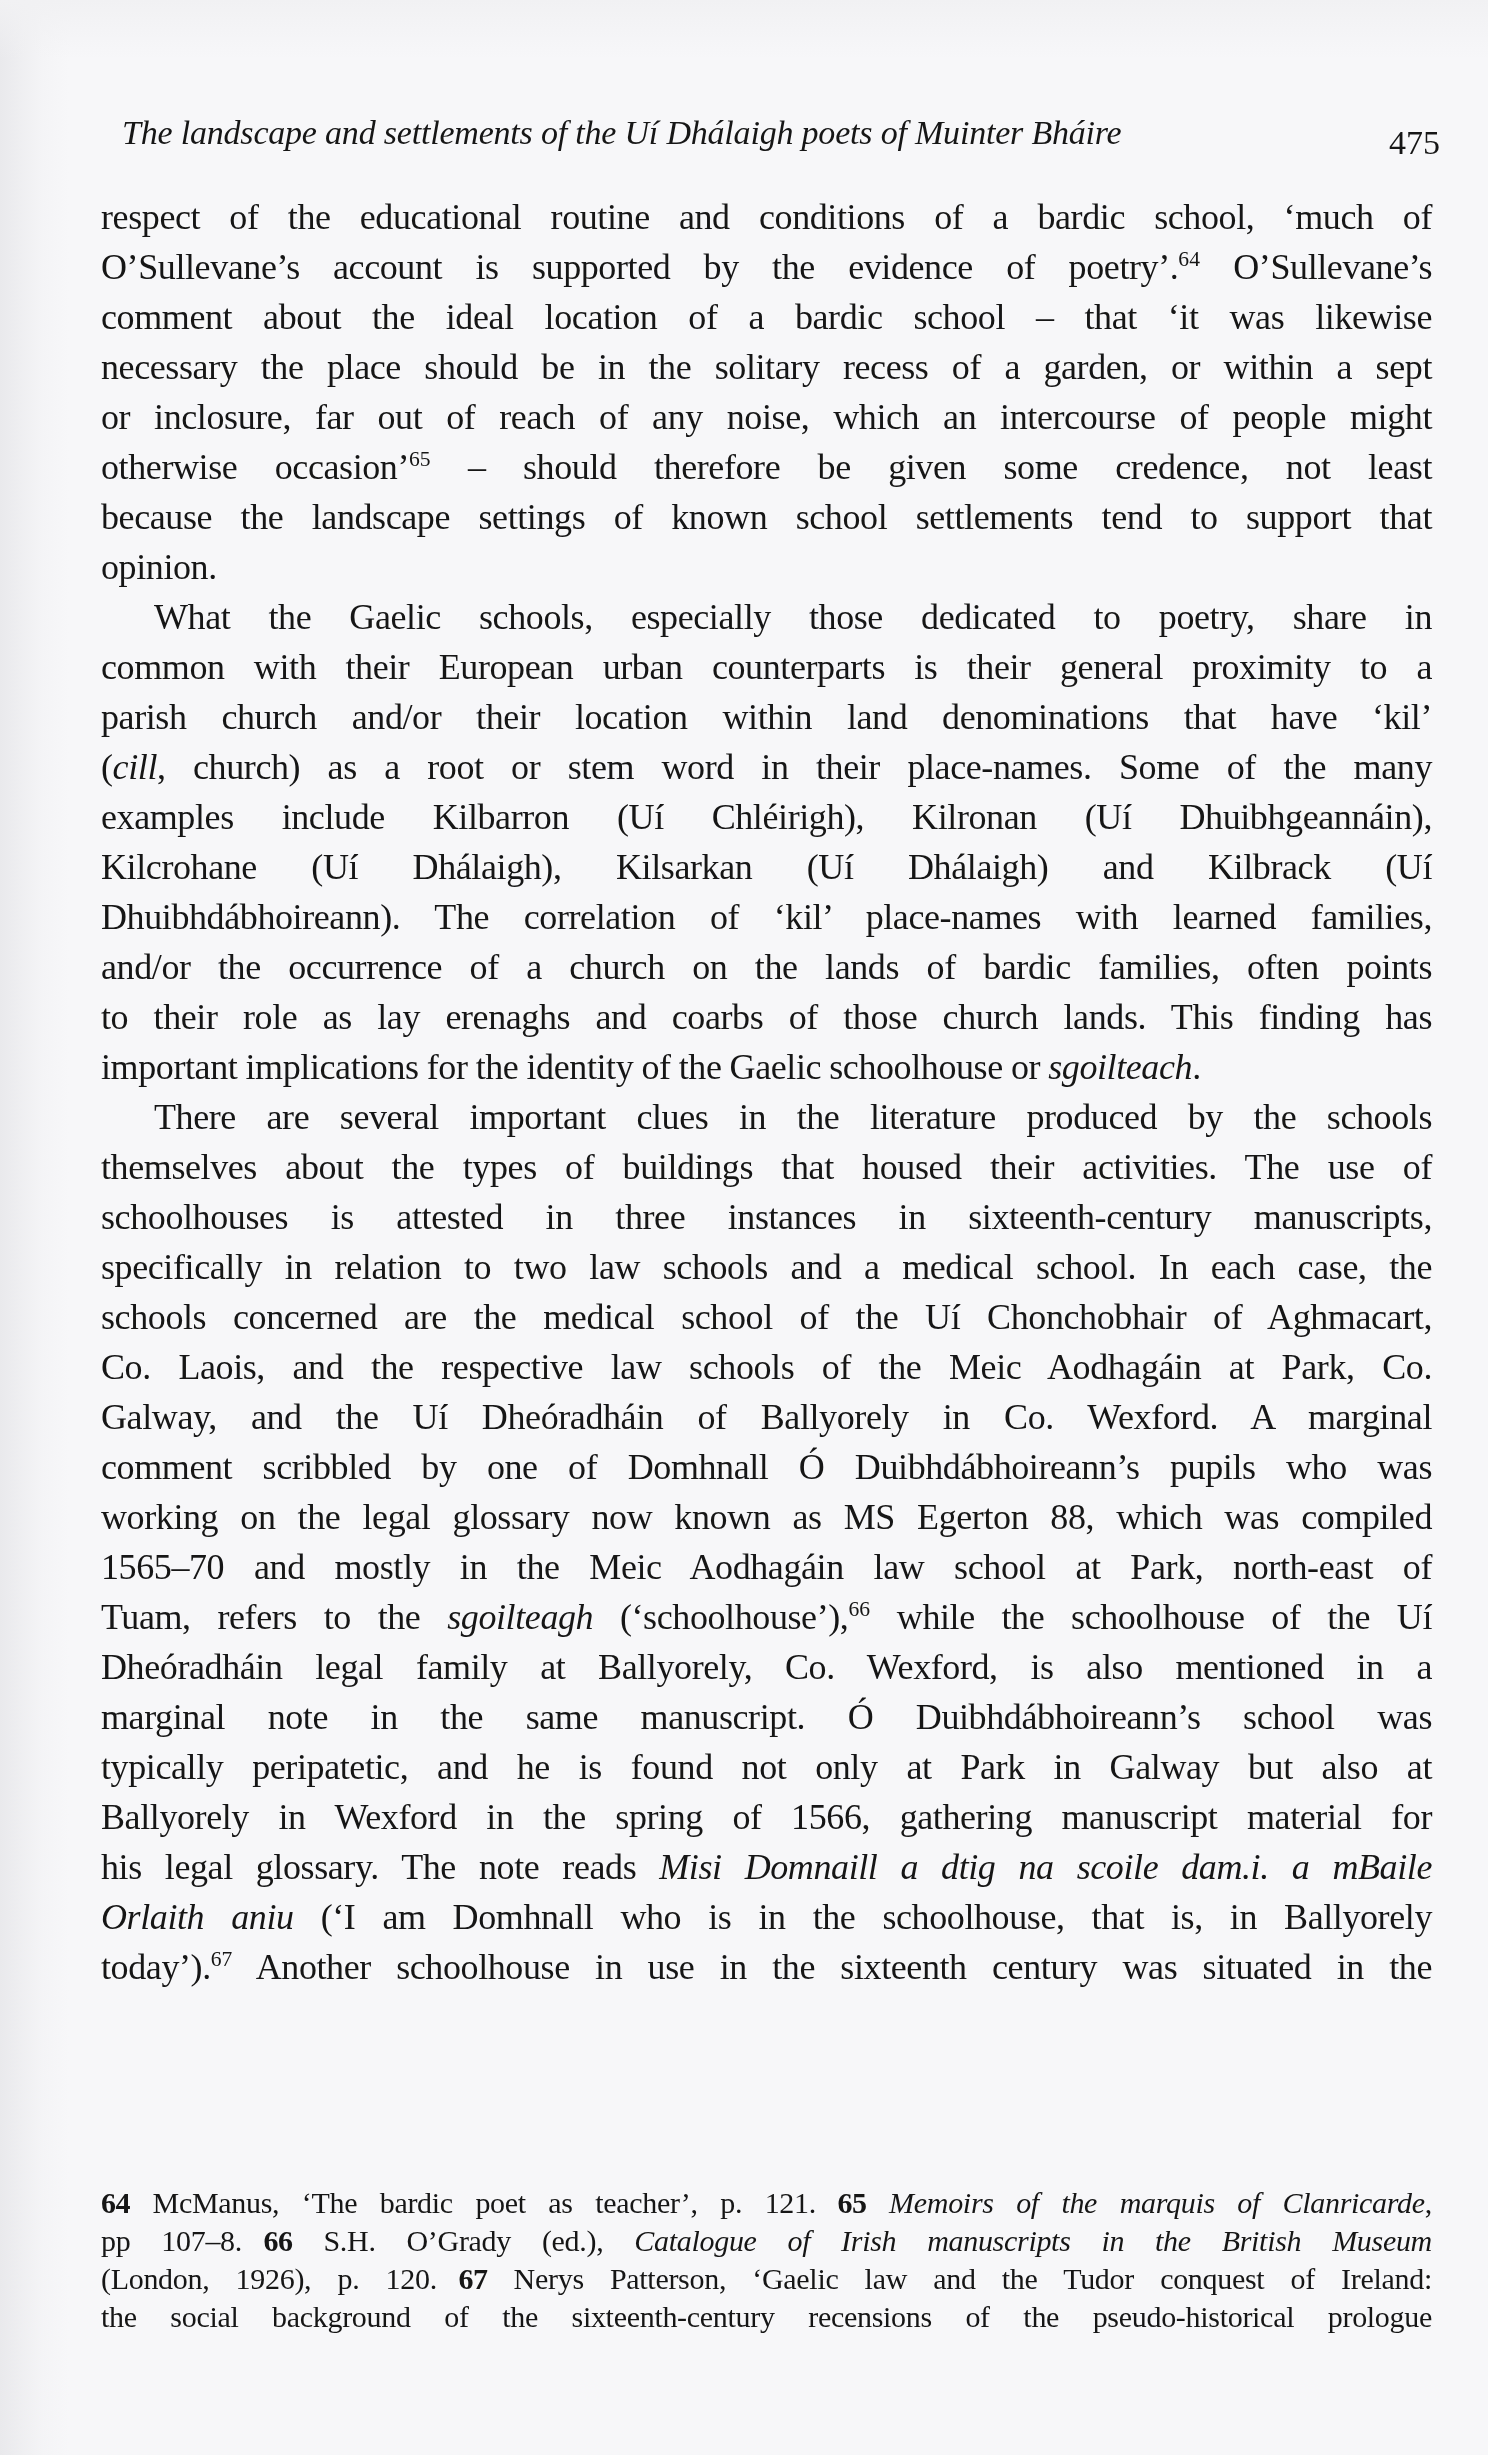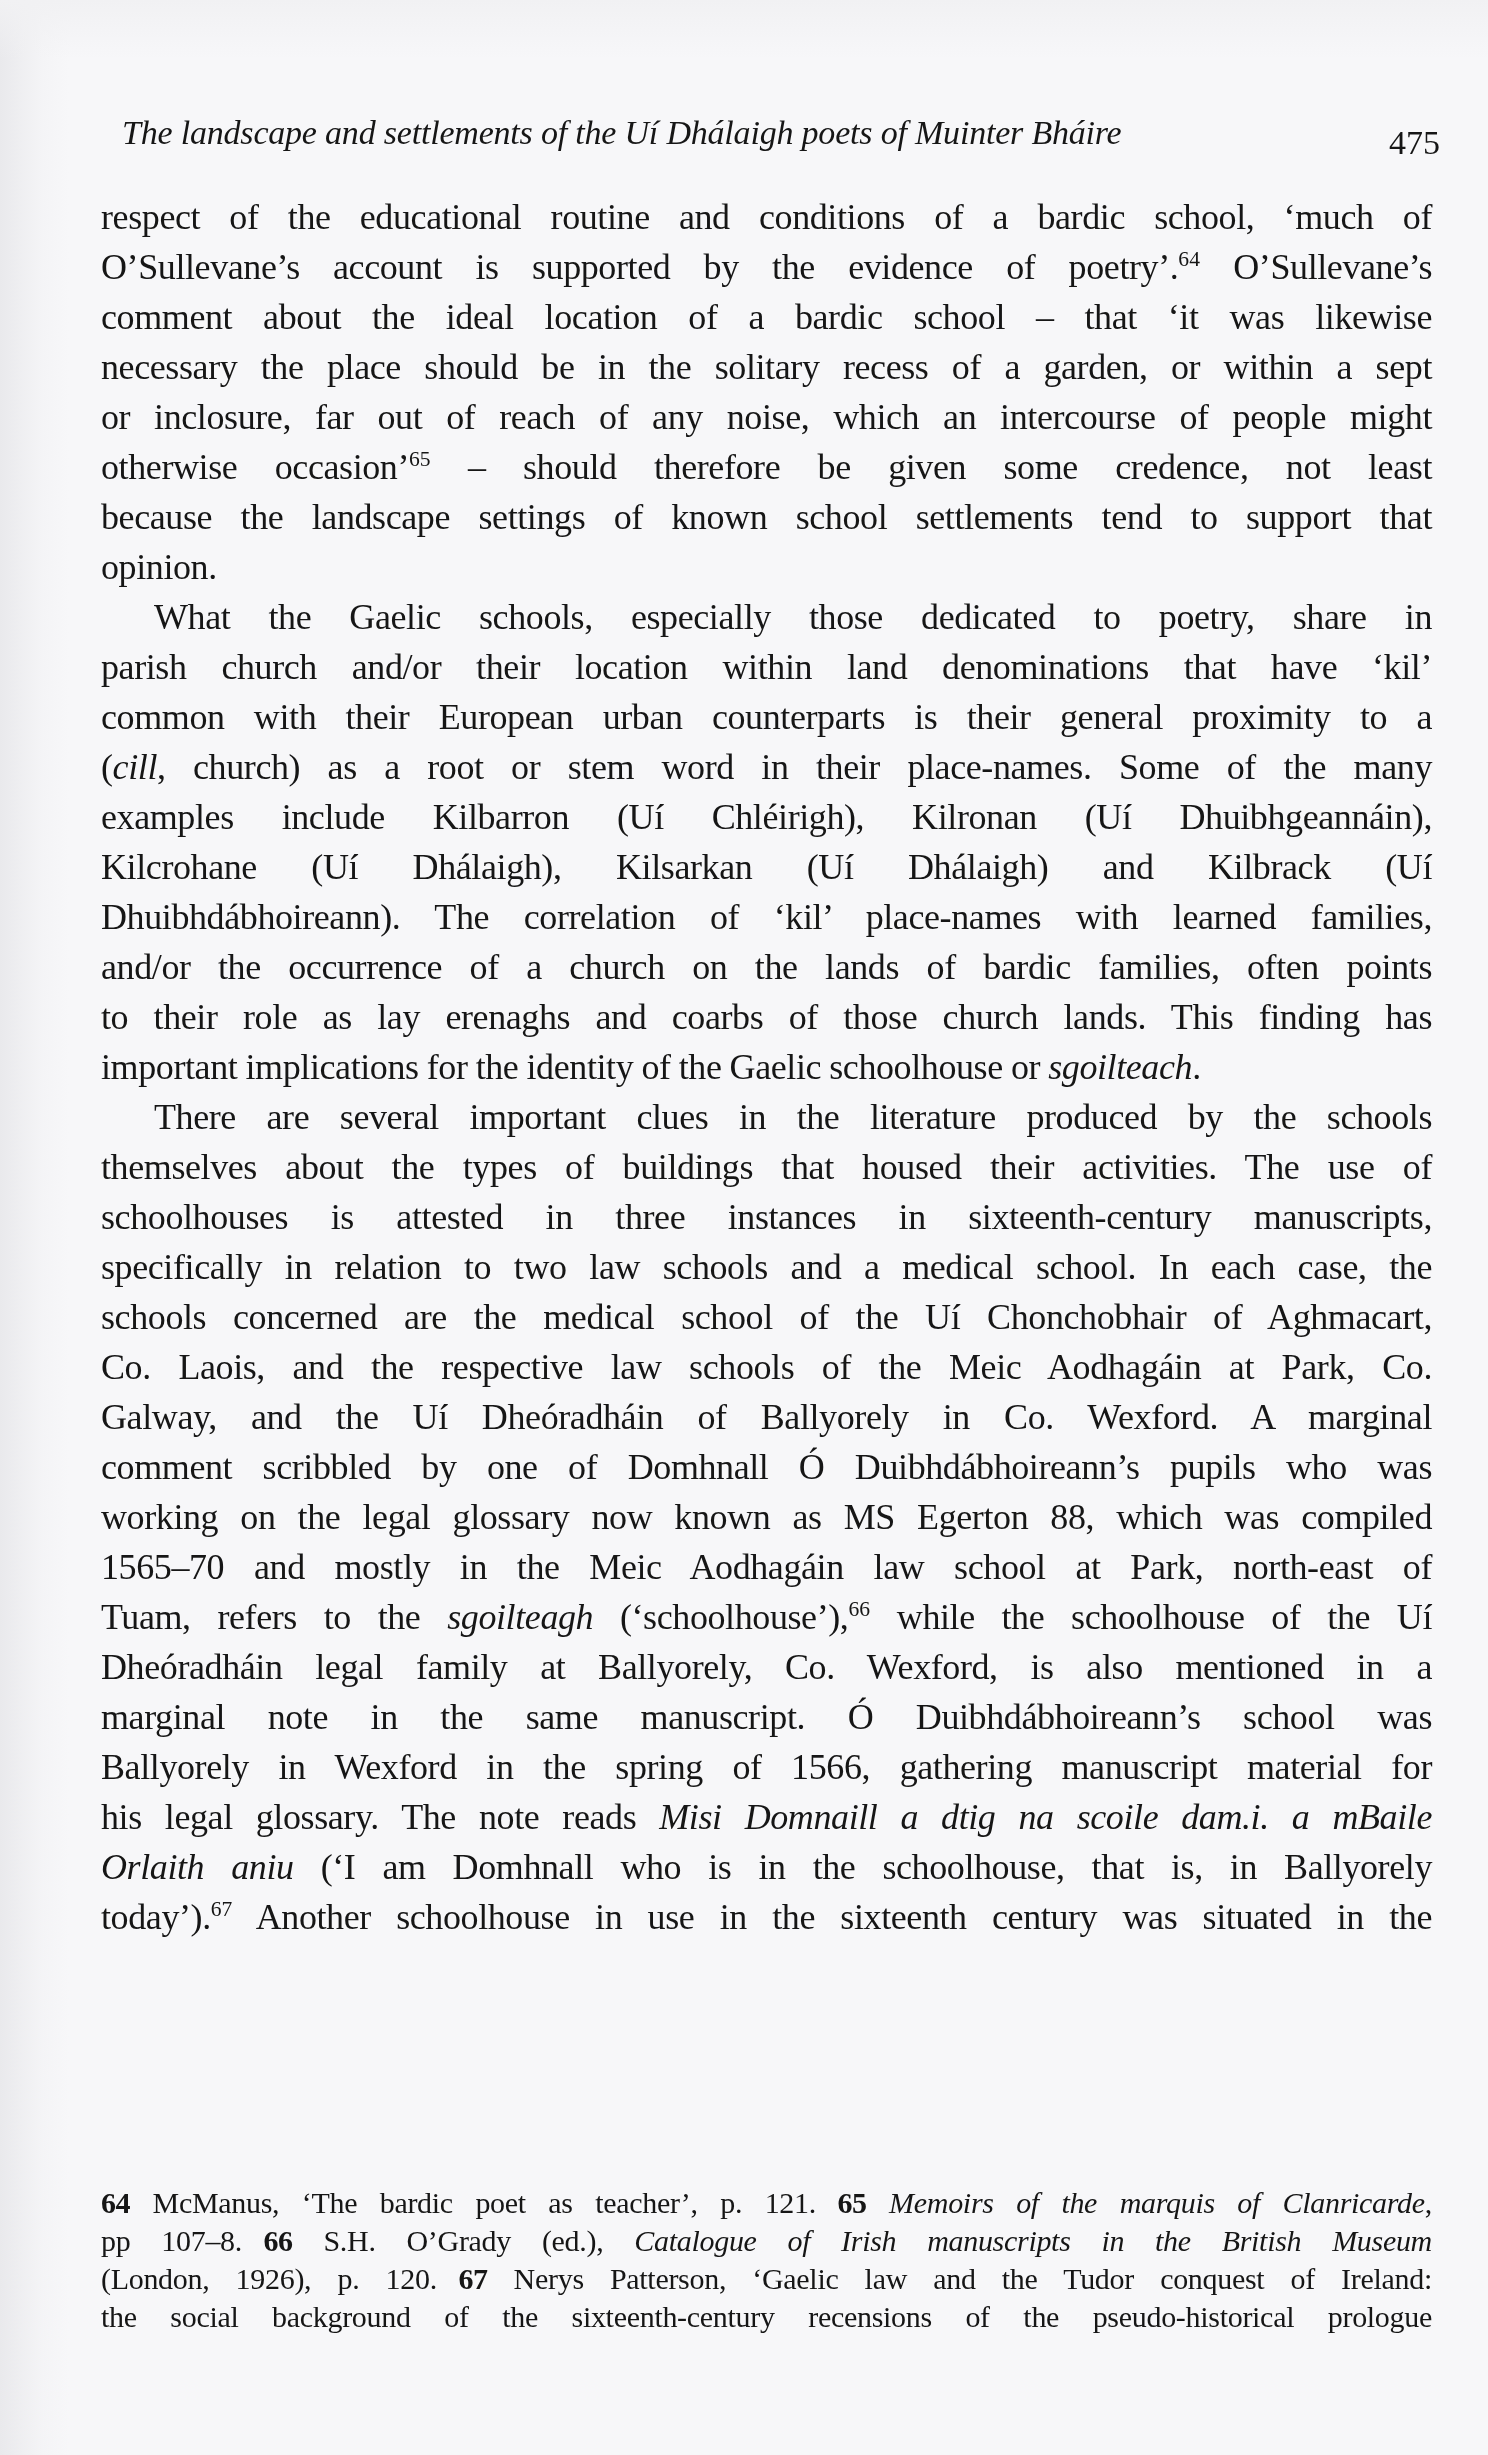--- a/index.html
+++ b/index.html
@@ -124,42 +124,43 @@
 <main class="body-text" id="body-text">
     <span class="line"><span>respect of the educational routine and conditions of a bardic school, ‘much of</span></span>
     <span class="line"><span>O’Sullevane’s account is supported by the evidence of poetry’.</span><sup class="fn">64</sup><span> O’Sullevane’s</span></span>
     <span class="line"><span>comment about the ideal location of a bardic school – that ‘it was likewise</span></span>
     <span class="line"><span>necessary the place should be in the solitary recess of a garden, or within a sept</span></span>
     <span class="line"><span>or inclosure, far out of reach of any noise, which an intercourse of people might</span></span>
     <span class="line"><span>otherwise occasion’</span><sup class="fn">65</sup><span> – should therefore be given some credence, not least</span></span>
     <span class="line"><span>because the landscape settings of known school settlements tend to support that</span></span>
     <span class="line last"><span>opinion.</span></span>
     <span class="line indent-line"><span>What the Gaelic schools, especially those dedicated to poetry, share in</span></span>
+    <span class="line"><span>common with their European urban counterparts is their general proximity to a</span></span>
     <span class="line"><span>parish church and/or their location within land denominations that have ‘kil’</span></span>
-    <span class="line"><span>common with their European urban counterparts is their general proximity to a</span></span>
     <span class="line"><span>(</span><em>cill</em><span>, church) as a root or stem word in their place-names. Some of the many</span></span>
     <span class="line"><span>examples include Kilbarron (Uí Chléirigh), Kilronan (Uí Dhuibhgeannáin),</span></span>
     <span class="line"><span>Kilcrohane (Uí Dhálaigh), Kilsarkan (Uí Dhálaigh) and Kilbrack (Uí</span></span>
     <span class="line"><span>Dhuibhdábhoireann). The correlation of ‘kil’ place-names with learned families,</span></span>
     <span class="line"><span>and/or the occurrence of a church on the lands of bardic families, often points</span></span>
     <span class="line"><span>to their role as lay erenaghs and coarbs of those church lands. This finding has</span></span>
     <span class="line last"><span>important implications for the identity of the Gaelic schoolhouse or </span><em>sgoilteach</em><span>.</span></span>
     <span class="line indent-line"><span>There are several important clues in the literature produced by the schools</span></span>
     <span class="line"><span>themselves about the types of buildings that housed their activities. The use of</span></span>
     <span class="line"><span>schoolhouses is attested in three instances in sixteenth-century manuscripts,</span></span>
     <span class="line"><span>specifically in relation to two law schools and a medical school. In each case, the</span></span>
     <span class="line"><span>schools concerned are the medical school of the Uí Chonchobhair of Aghmacart,</span></span>
     <span class="line"><span>Co. Laois, and the respective law schools of the Meic Aodhagáin at Park, Co.</span></span>
     <span class="line"><span>Galway, and the Uí Dheóradháin of Ballyorely in Co. Wexford. A marginal</span></span>
     <span class="line"><span>comment scribbled by one of Domhnall Ó Duibhdábhoireann’s pupils who was</span></span>
     <span class="line"><span>working on the legal glossary now known as MS Egerton 88, which was compiled</span></span>
     <span class="line"><span>1565–70 and mostly in the Meic Aodhagáin law school at Park, north-east of</span></span>
     <span class="line"><span>Tuam, refers to the </span><em>sgoilteagh</em><span> (‘schoolhouse’),</span><sup class="fn">66</sup><span> while the schoolhouse of the Uí</span></span>
     <span class="line"><span>Dheóradháin legal family at Ballyorely, Co. Wexford, is also mentioned in a</span></span>
     <span class="line"><span>marginal note in the same manuscript. Ó Duibhdábhoireann’s school was</span></span>
+    <span class="line"><span>typically peripatetic, and he is found not only at Park in Galway but also at</span></span>
     <span class="line"><span>Ballyorely in Wexford in the spring of 1566, gathering manuscript material for</span></span>
     <span class="line"><span>his legal glossary. The note reads </span><em>Misi Domnaill a dtig na scoile dam.i. a mBaile</em></span>
     <span class="line"><em>Orlaith aniu</em><span> (‘I am Domhnall who is in the schoolhouse, that is, in Ballyorely</span></span>
     <span class="line"><span>today’).</span><sup class="fn">67</sup><span> Another schoolhouse in use in the sixteenth century was situated in the</span></span>
   </main>
 
 <section class="footnotes" id="footnotes">
     <span class="fn-line"><span class="fn-num">64</span><span> McManus, ‘The bardic poet as teacher’, p. 121.</span><span class="gap"></span><span class="fn-num">65</span><span> </span><em>Memoirs of the marquis of Clanricarde</em><span>,</span></span>
     <span class="fn-line"><span>pp 107–8.</span><span class="gap"></span><span class="fn-num">66</span><span> S.H. O’Grady (ed.), </span><em>Catalogue of Irish manuscripts in the British Museum</em></span>
     <span class="fn-line"><span>(London, 1926), p. 120.</span><span class="gap"></span><span class="fn-num">67</span><span> Nerys Patterson, ‘Gaelic law and the Tudor conquest of Ireland:</span></span>

